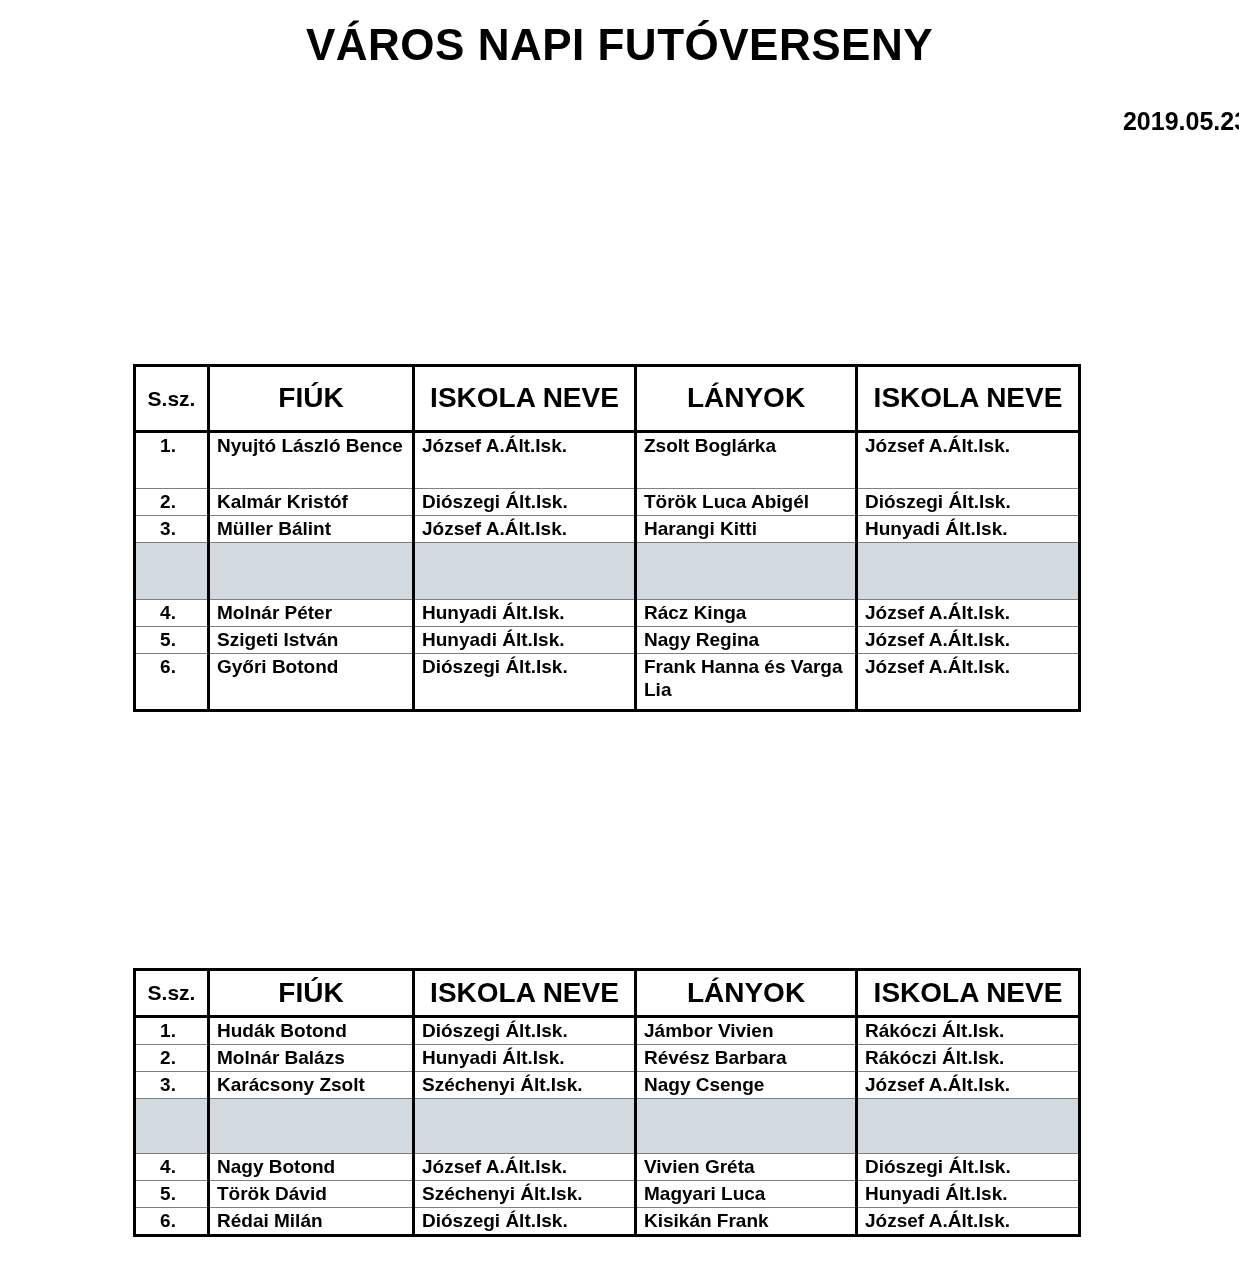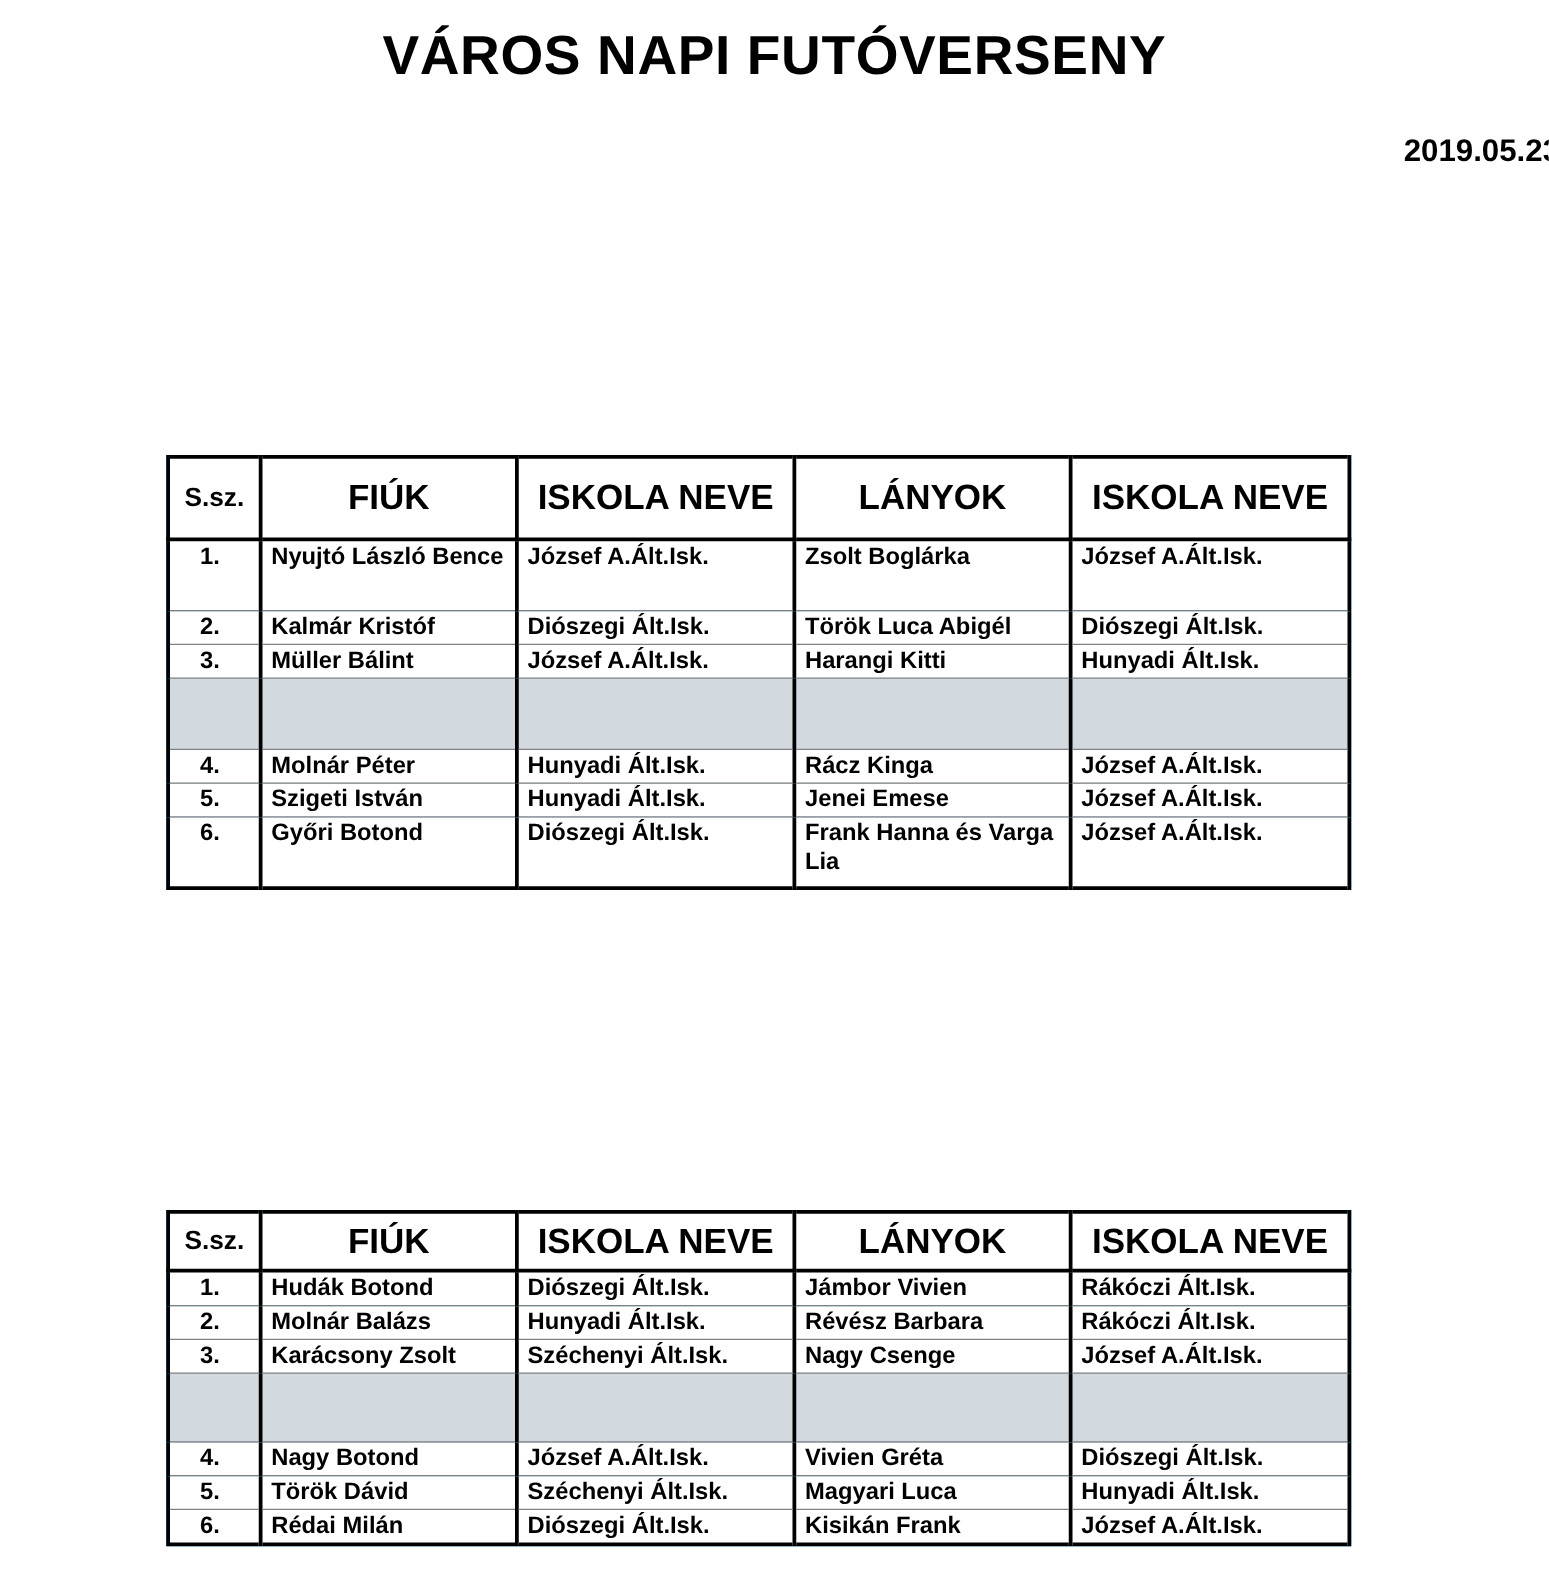--- a/index.html
+++ b/index.html
@@ -58,21 +58,21 @@
     display: inline-block;
     width: 72px;
   }
 
   
   .results-table {
     position: absolute;
     border-collapse: collapse;
     table-layout: fixed;
     border: 3px solid #000;
-    background: #0ea5e9;
+    background: #ec4899;
   }
   .results-table col.c-num    { width: 74px; }
   .results-table col.c-boy    { width: 205px; }
   .results-table col.c-bsch   { width: 222px; }
   .results-table col.c-girl   { width: 221px; }
   .results-table col.c-gsch   { width: 223px; }
 
   .results-table td,
   .results-table th {
     border-left: 3px solid #000;
@@ -183,21 +183,21 @@
         <td class="num">4.</td>
         <td>Molnár Péter</td>
         <td>Hunyadi Ált.Isk.</td>
         <td>Rácz Kinga</td>
         <td>József A.Ált.Isk.</td>
       </tr>
       <tr class="r-norm">
         <td class="num">5.</td>
         <td>Szigeti István</td>
         <td>Hunyadi Ált.Isk.</td>
-        <td>Jenei Emese</td>
+        <td>Nagy Regina</td>
         <td>József A.Ált.Isk.</td>
       </tr>
       <tr class="r-tall">
         <td class="num">6.</td>
         <td>Győri Botond</td>
         <td>Diószegi Ált.Isk.</td>
         <td>Frank Hanna és Varga Lia</td>
         <td>József A.Ált.Isk.</td>
       </tr>
     </tbody>

